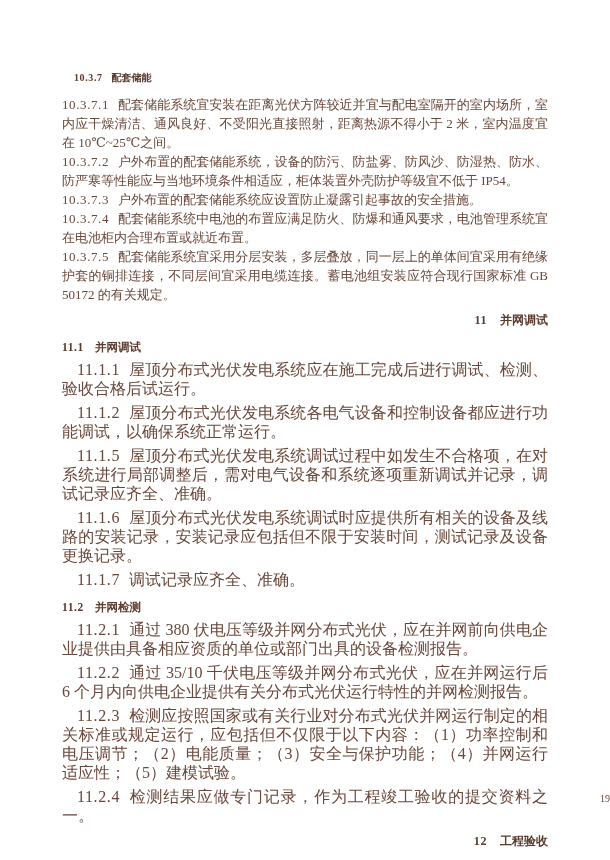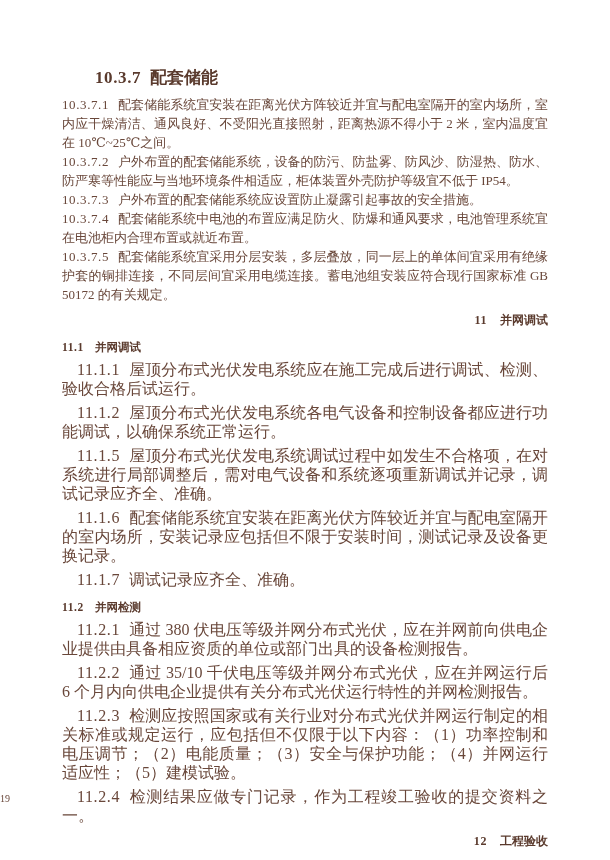--- a/index.html
+++ b/index.html
@@ -16,22 +16,22 @@
     position: absolute;
     top: 0; left: 0;
     width: 610px;
     padding: 70px 62px 0 62px;
     box-sizing: border-box;
   }
   .num { letter-spacing: 0.6px; margin-right: 9px; white-space: nowrap; }
 
   
   .h3x {
-    margin: 0 0 10px 33px;
-    font-size: 17px;
+    margin: 0 0 10px 12px;
+    font-size: 10px;
     line-height: 15px;
     font-weight: bold;
     color: #5a3a2d;
   }
   
   .pt {
     margin: 0;
     font-size: 13px;
     line-height: 19px;
     text-align: justify;
@@ -62,21 +62,21 @@
     line-height: 19px;
     text-indent: 15px;
     text-align: justify;
   }
   .p12 { margin-top: 10px; }
   .pagenum {
     position: absolute;
     top: 793px;
     left: 0;
     width: 610px;
-    text-align: left;
+    text-align: right;
     font-size: 10px;
     color: #69473a;
   }
 </style>
 </head>
 <body>
 
 <div class="content">
 
   <p class="h3x"><span class="num">10.3.7</span><span>配套储能</span></p>
@@ -96,21 +96,21 @@
   <p class="h2x"><span class="num">11.1</span><span>并网调试</span></p>
 
   <p class="it"><span class="num">11.1.1</span><span>屋顶分布式光伏发电系统应在施工完成后进行调试、检测、验收合格后试运行。</span></p>
 
   <p class="it"><span class="num">11.1.2</span><span>屋顶分布式光伏发电系统各电气设备和控制设备都应进行功能调试，以确保系统正常运行。</span></p>
 
 
 
   <p class="it"><span class="num">11.1.5</span><span>屋顶分布式光伏发电系统调试过程中如发生不合格项，在对系统进行局部调整后，需对电气设备和系统逐项重新调试并记录，调试记录应齐全、准确。</span></p>
 
-  <p class="it"><span class="num">11.1.6</span><span>配套储能系统宜安装在距离光伏方阵较近并宜与配电室隔开的室内场所，安装记录应包括但不限于安装时间，测试记录及设备更换记录。</span></p>
+  <p class="it"><span class="num">11.1.6</span><span>屋顶分布式光伏发电系统调试时应提供所有相关的设备及线路的安装记录，安装记录应包括但不限于安装时间，测试记录及设备更换记录。</span></p>
 
   <p class="it"><span class="num">11.1.7</span><span>调试记录应齐全、准确。</span></p>
 
   <p class="h2x"><span class="num">11.2</span><span>并网检测</span></p>
 
   <p class="it"><span class="num">11.2.1</span><span>通过 380 伏电压等级并网分布式光伏，应在并网前向供电企业提供由具备相应资质的单位或部门出具的设备检测报告。</span></p>
 
   <p class="it"><span class="num">11.2.2</span><span>通过 35/10 千伏电压等级并网分布式光伏，应在并网运行后 6 个月内向供电企业提供有关分布式光伏运行特性的并网检测报告。</span></p>
 
   <p class="it"><span class="num">11.2.3</span><span>检测应按照国家或有关行业对分布式光伏并网运行制定的相关标准或规定运行，应包括但不仅限于以下内容：（1）功率控制和电压调节；（2）电能质量；（3）安全与保护功能；（4）并网运行适应性；（5）建模试验。</span></p>

